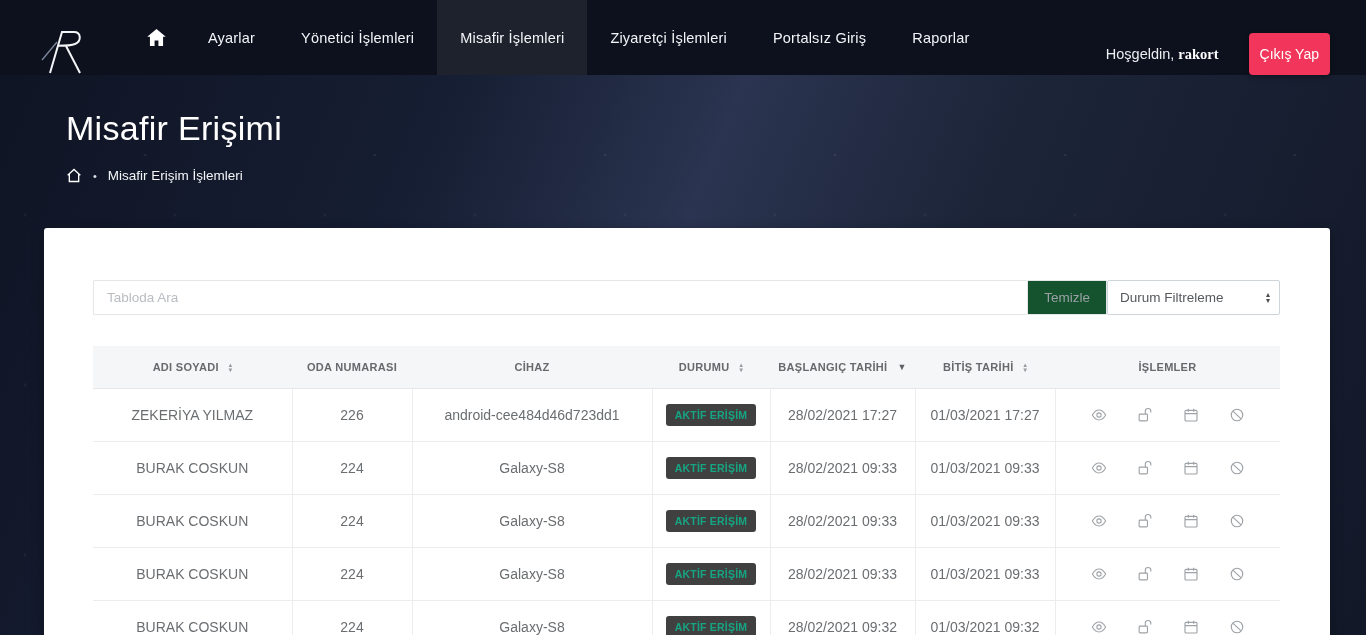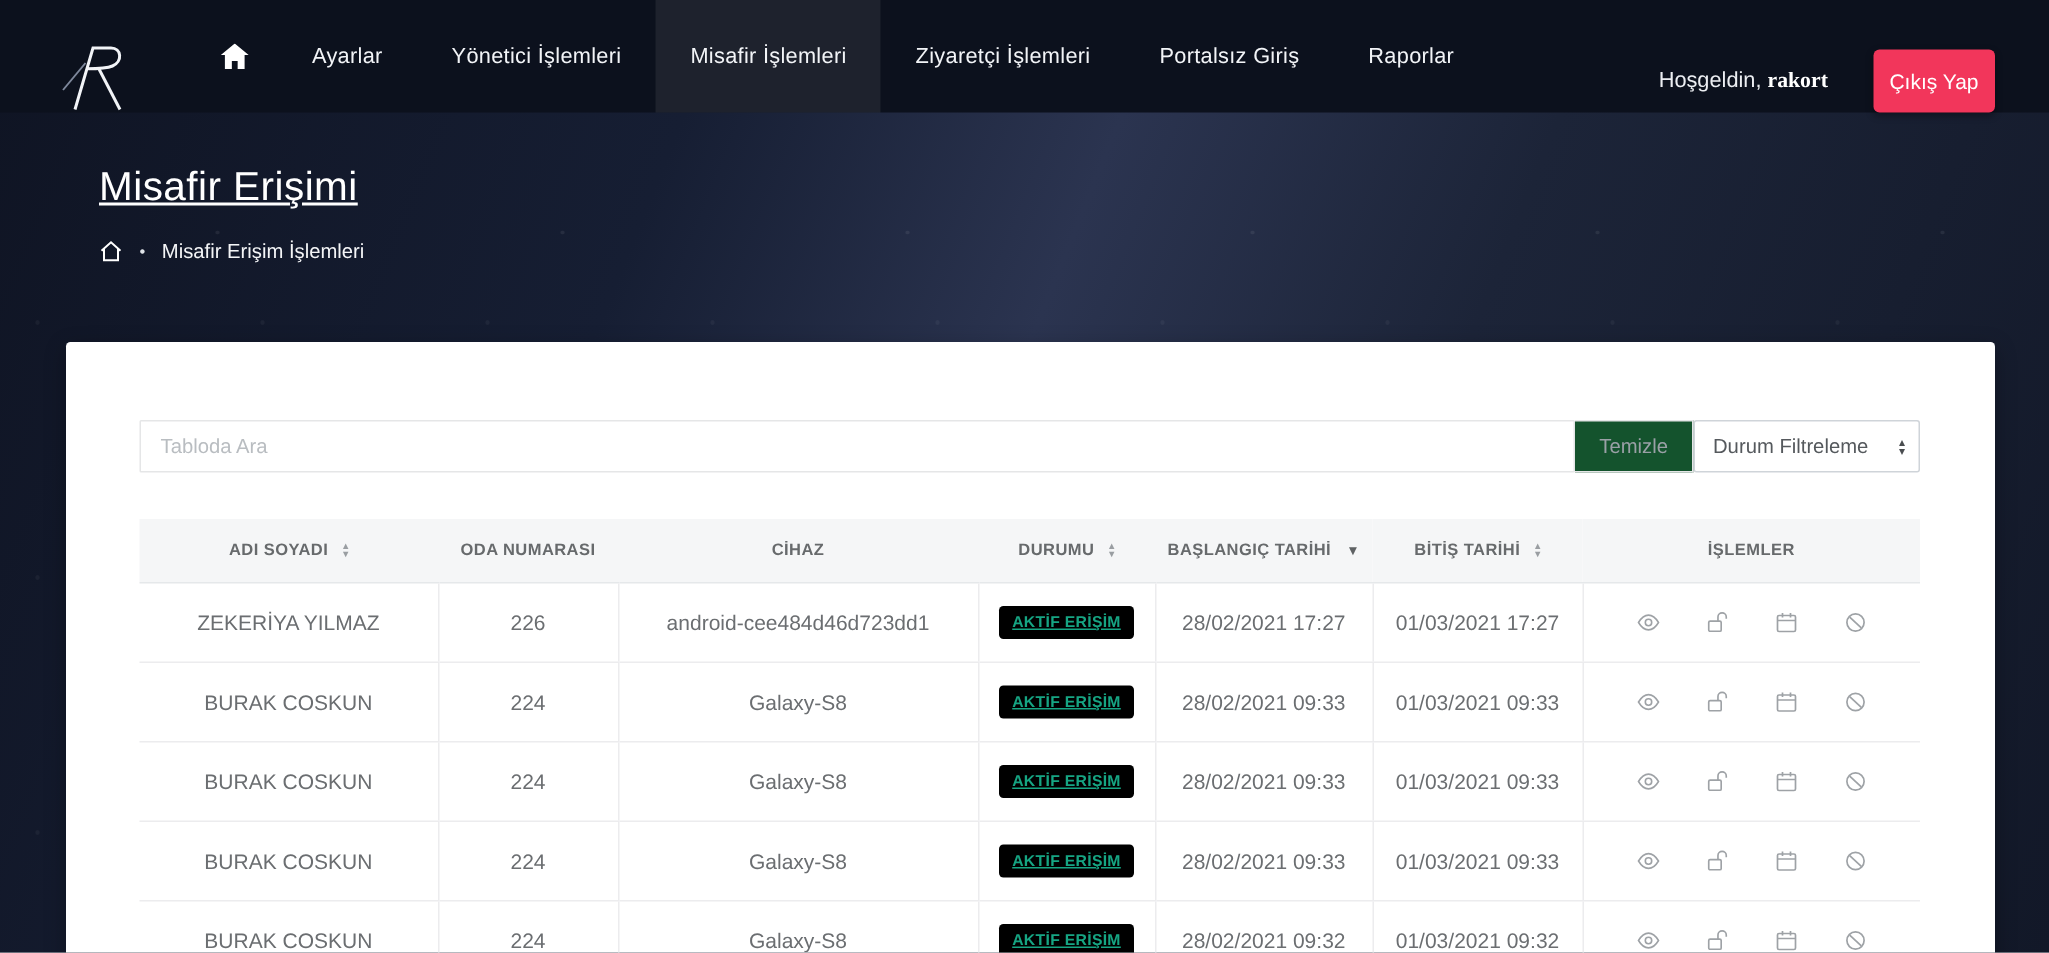--- a/index.html
+++ b/index.html
@@ -37,42 +37,42 @@
   .welcome { color:#eceef2; font-size:14.5px; }
   .welcome b { color:#ffffff;font-family:Liberation Serif, serif; }
   .logout {
     background:#f2365b; color:#fff; border:none; border-radius:4px;
     font-family:inherit; font-size:14px; padding:13px 11px; cursor:pointer;
     box-shadow:0 2px 5px rgba(0,0,0,.35);
   }
 
   
   .hero { position:relative; padding:34px 0 0 66px; color:#fff; }
-  .hero h1 { margin:0 0 20px 0; font-size:27px; font-weight:400; letter-spacing:.3px;text-decoration:underline; }
+  .hero h1 { margin:0 0 20px 0; font-size:34px; font-weight:400; letter-spacing:.3px; }
   .breadcrumb { display:flex; align-items:center; gap:11px; font-size:13.5px; color:#f4f5f7; }
   .breadcrumb .sep { font-size:11px; color:#dfe3e8; }
 
   
   .card {
     position:absolute; left:44px; top:228px; width:1286px; height:560px;
     background:#ffffff; border-radius:3px; box-shadow:0 4px 14px rgba(0,0,0,.28);
     padding:52px 50px 0 49px;
   }
   .toolbar { display:flex; align-items:flex-start; }
   .toolbar input {
     flex:1; height:35px; border:1px solid #e5e6e7; padding:0 13px;
     font-family:inherit; font-size:13.5px; color:#555; outline:none; border-radius:1px;
   }
   .toolbar input::placeholder { color:#b9bdc1; }
   .clear-btn {
     height:35px; padding:0 16px; background:#14532d; border:1px solid #e5e6e7; border-left:none;
     font-family:inherit; font-size:13.5px; color:#9aa0a6; cursor:pointer;
   }
   .select {
-    width:151px; height:35px; border:1px solid #cfd4d9; background:#fff;
+    width:173px; height:35px; border:1px solid #cfd4d9; background:#fff;
     display:flex; align-items:center; justify-content:space-between;
     padding:0 9px 0 12px; font-size:13.5px; color:#55595d; cursor:pointer; border-radius:2px;
   }
   .updown { display:flex; flex-direction:column; align-items:center; line-height:6px; font-size:8px; color:#4a4d50; }
   .updown i { font-style:normal; }
 
   
   table { width:100%; margin-top:31px; border-collapse:collapse; table-layout:fixed; }
   thead tr { background:#f5f6f7; height:42px; }
   th {
@@ -84,23 +84,23 @@
   .sort-both { display:inline-flex; flex-direction:column; line-height:5px; font-size:6.5px; color:#9a9ea2; }
   .sort-both i { font-style:normal; }
   .sort-active { font-size:9px; color:#5f6264; }
   td {
     height:53px; text-align:center; font-size:14px; color:#6b6e71;
     border-bottom:1px solid #ececee; border-left:1px solid #ececee; padding:0 6px;
     overflow:hidden; white-space:nowrap;
   }
   td:first-child { border-left:none; }
   .badge {
-    display:inline-block; background:#000000; color:#16a583;
+    display:inline-block; background:#404040; color:#16a583;
     font-size:10.5px; font-weight:bold; letter-spacing:.2px;
-    padding:5px 9px; border-radius:3px;text-decoration:underline;
+    padding:5px 9px; border-radius:3px;
   }
   .actions span.act { display:inline-flex; padding:0 13px; cursor:pointer; vertical-align:middle; }
   .ico { width:16px; height:16px; display:block; }
   .defs { position:absolute; width:0; height:0; overflow:hidden; }
 </style>
 </head>
 <body>
 
 <svg class="defs" aria-hidden="true">
   <symbol id="i-eye" viewBox="0 0 24 24">

